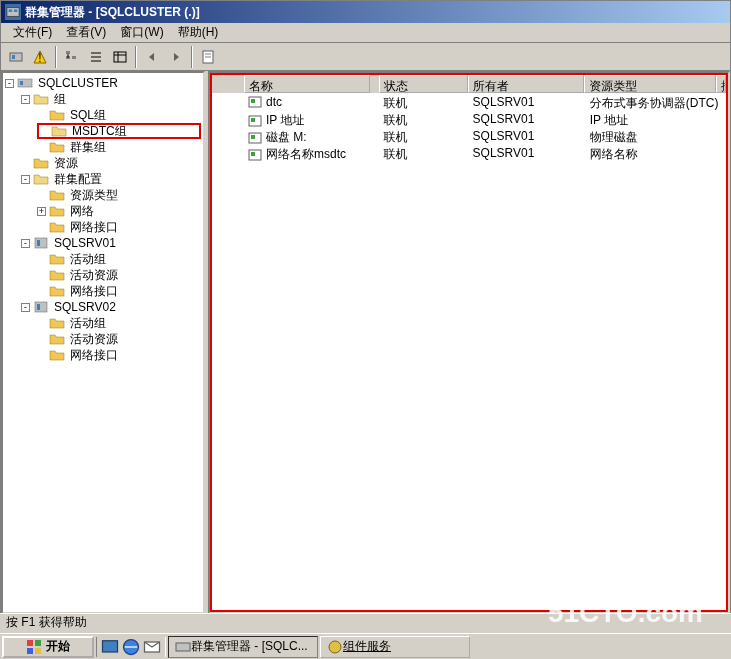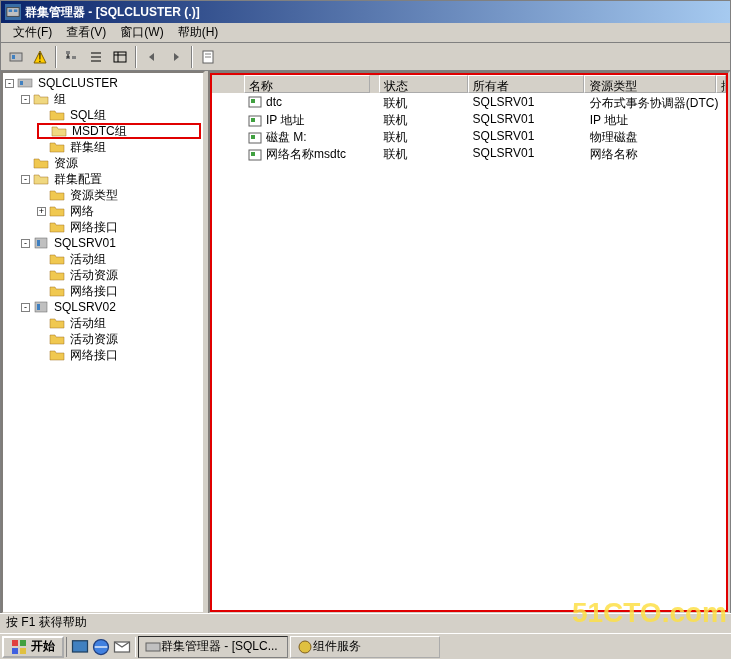--- a/index.html
+++ b/index.html
@@ -35,27 +35,27 @@
 .col:nth-child(2), .cell:nth-child(2) { width: 94px; margin-left: 9px; }
 .col:nth-child(3), .cell:nth-child(3) { width: 124px; }
 .col:nth-child(4), .cell:nth-child(4) { width: 140px; }
 .col:nth-child(5), .cell:nth-child(5) { flex: 1; }
 .list-body { flex: 1; border: 2px solid #e00000; border-top: none; padding-top: 2px; }
 .list-body .lr { display: flex; height: 17px; align-items: flex-start; }
 .cell { padding: 0 4px; overflow: hidden; white-space: nowrap; display: flex; align-items: center; }
 .ricon { width: 14px; height: 14px; margin-right: 4px; flex-shrink: 0; }
 .statusbar { position: absolute; left: 0; bottom: 26px; width: 731px; height: 20px; background: #d4d0c8; border-top: 1px solid #fff; padding: 2px 6px; display: flex; align-items: flex-end; }
 .taskbar { position: absolute; left: 0; bottom: 0; width: 731px; height: 26px; background: #d4d0c8; border-top: 1px solid #fff; display: flex; align-items: center; padding: 0 2px; gap: 2px; }
-.start { height: 22px; padding: 0 7px; border: 2px outset #fff; display: flex; align-items: center; font-weight: bold; gap: 4px; text-align: center; }
+.start { height: 22px; padding: 0 22px; border: 2px outset #fff; display: flex; align-items: center; font-weight: bold; gap: 4px; text-align: center; }
 .start svg { width: 16px; height: 16px; }
 .qlaunch { display: flex; gap: 1px; border-left: 1px solid #808080; border-right: 1px solid #fff; padding: 0 3px; }
 .qbtn { width: 20px; height: 20px; display: flex; align-items: center; justify-content: center; }
 .taskbtn { height: 22px; padding: 0 6px; border: 1px inset #808080; background: #d4d0c8; display: flex; align-items: center; width: 150px; overflow: hidden; white-space: nowrap; }
-.taskbtn.inactive { border: 1px outset #fff; }
-.watermark { position: absolute; right: 4px; bottom: 30px; color: #fde047; text-align: left; opacity: 0.85; pointer-events: none; }
+.taskbtn.inactive { border: 1px outset #fff; text-decoration: underline; }
+.watermark { position: absolute; right: 28px; bottom: 30px; color: #ffffff; text-align: left; opacity: 0.85; pointer-events: none; }
 .watermark .big { font-size: 28px; font-weight: bold; font-family: Arial; }
 .watermark .small { font-size: 14px; font-family: "SimHei"; }
 .redbox-header { border: 2px solid #e00000; border-bottom: none; }
 </style>
 </head>
 <body>
 
 <div class="window">
   <div class="titlebar">
     <span class="icon">

